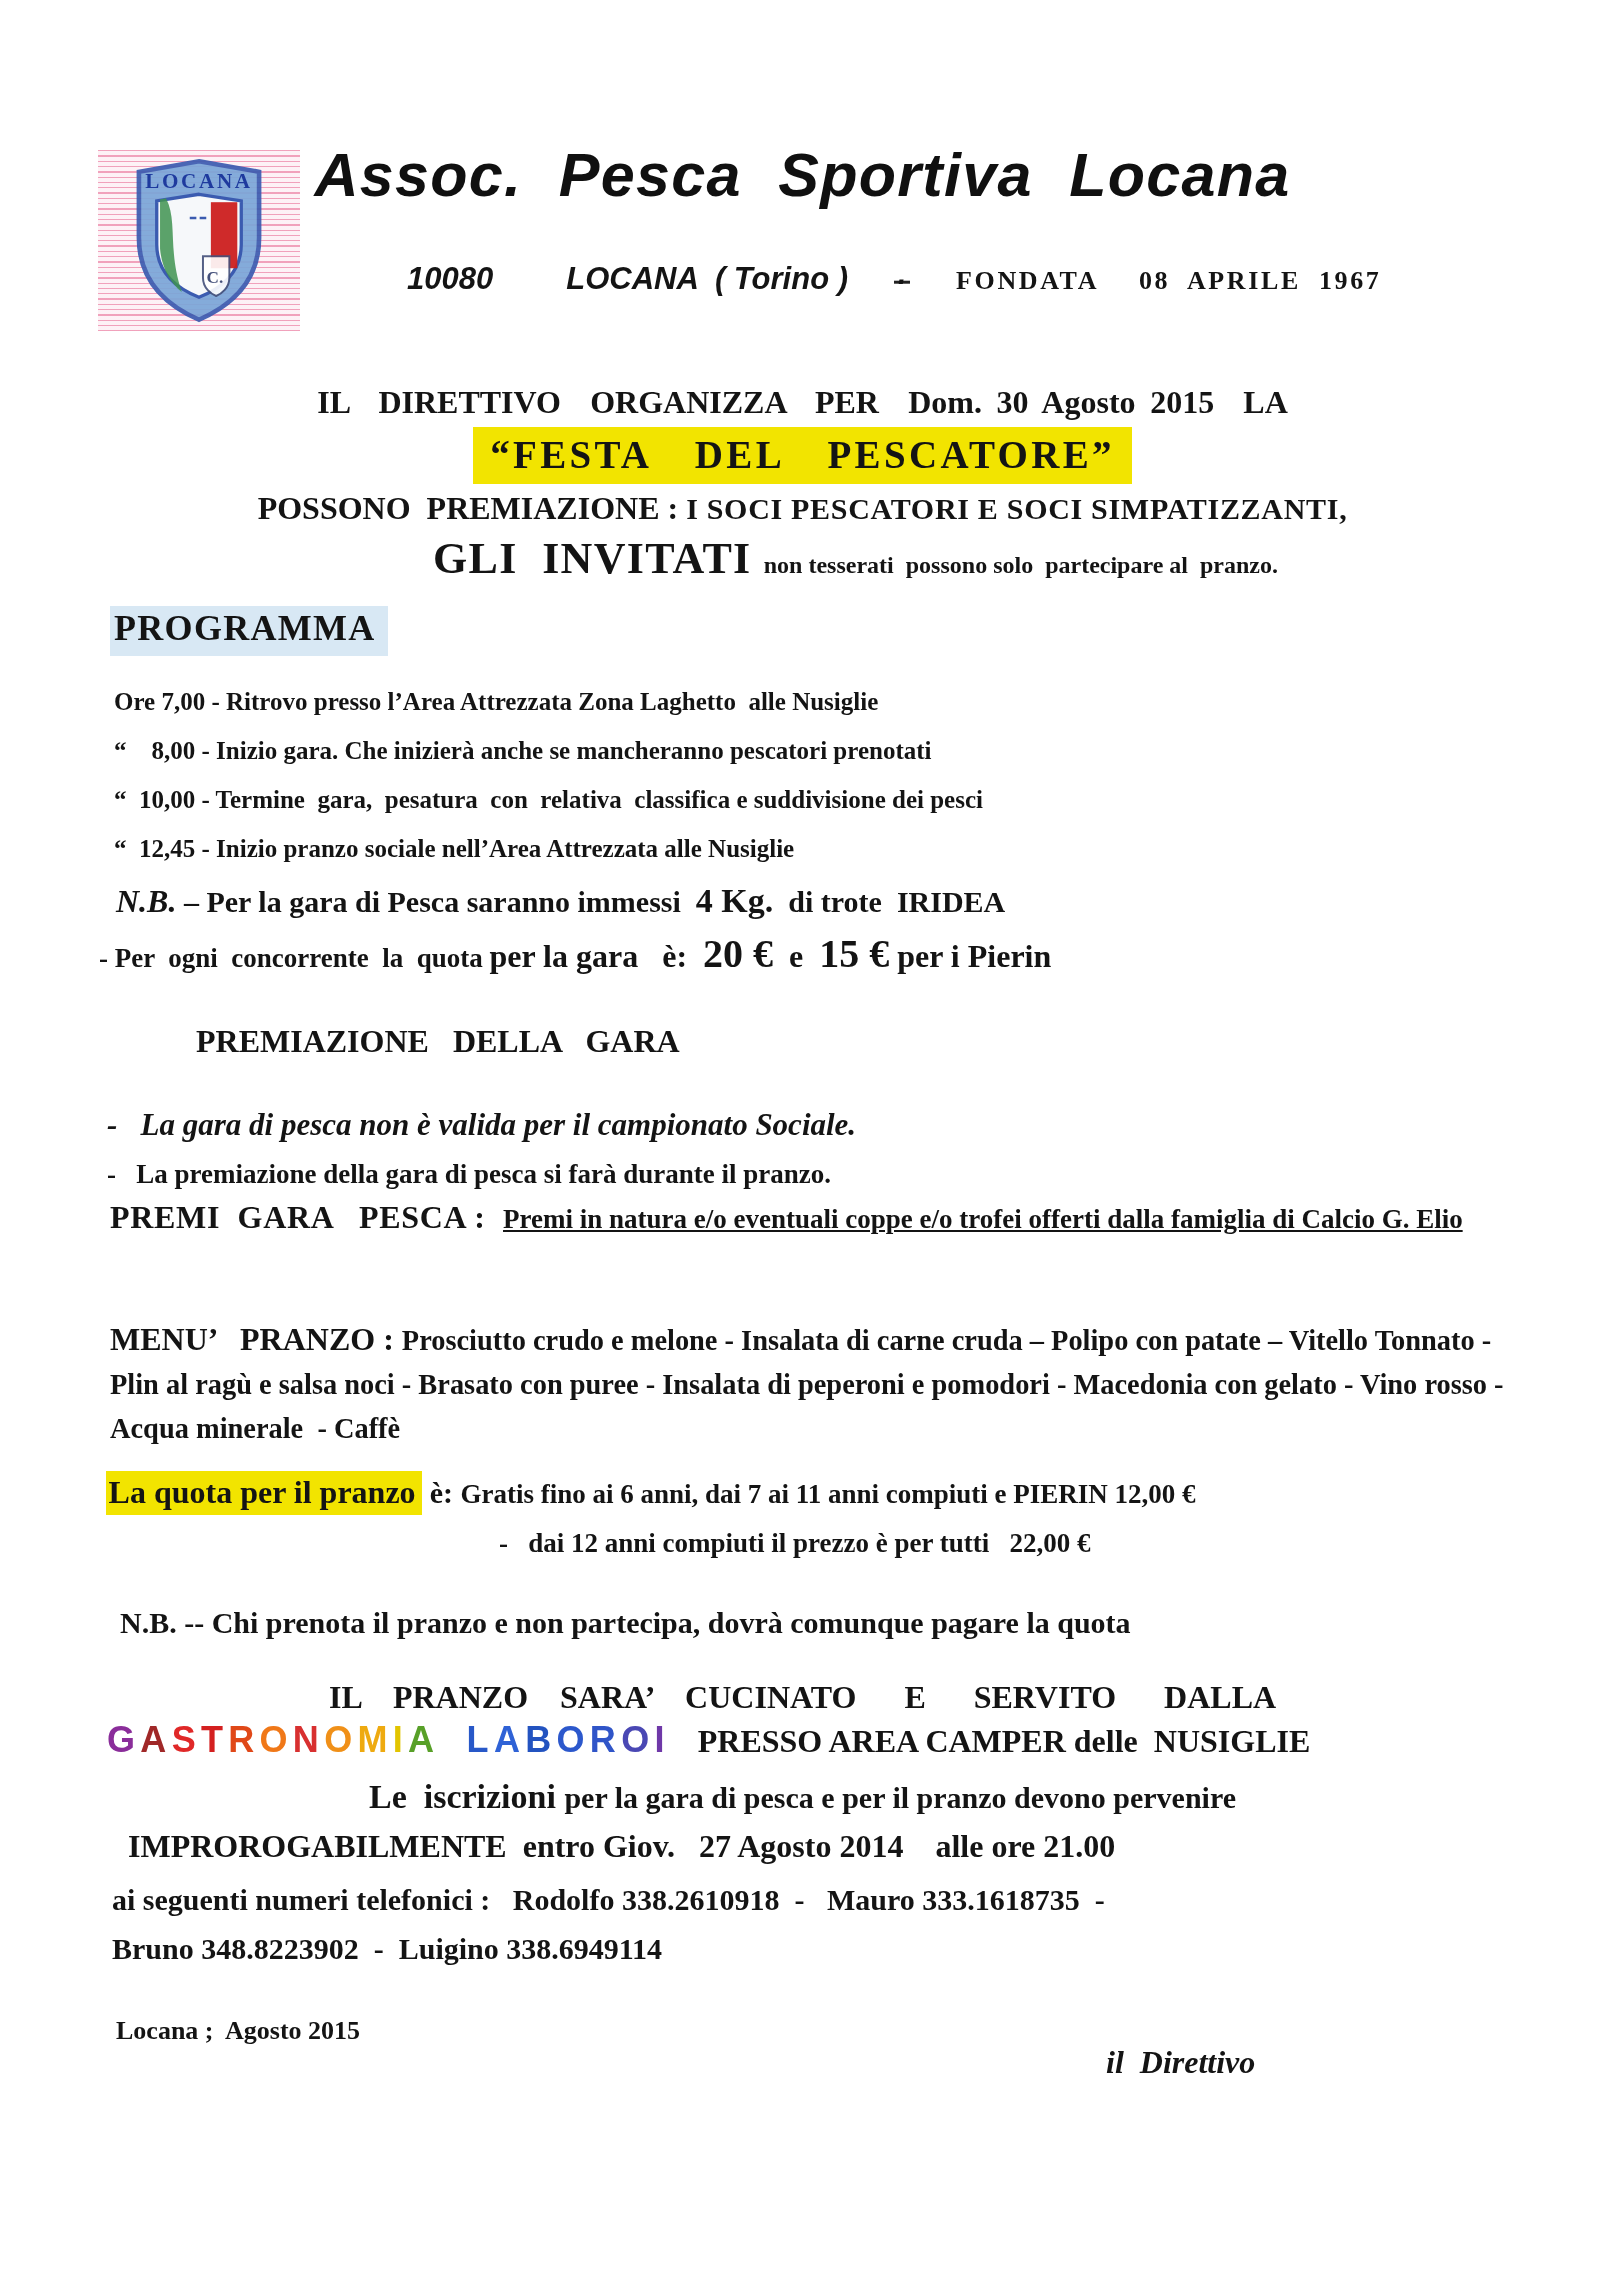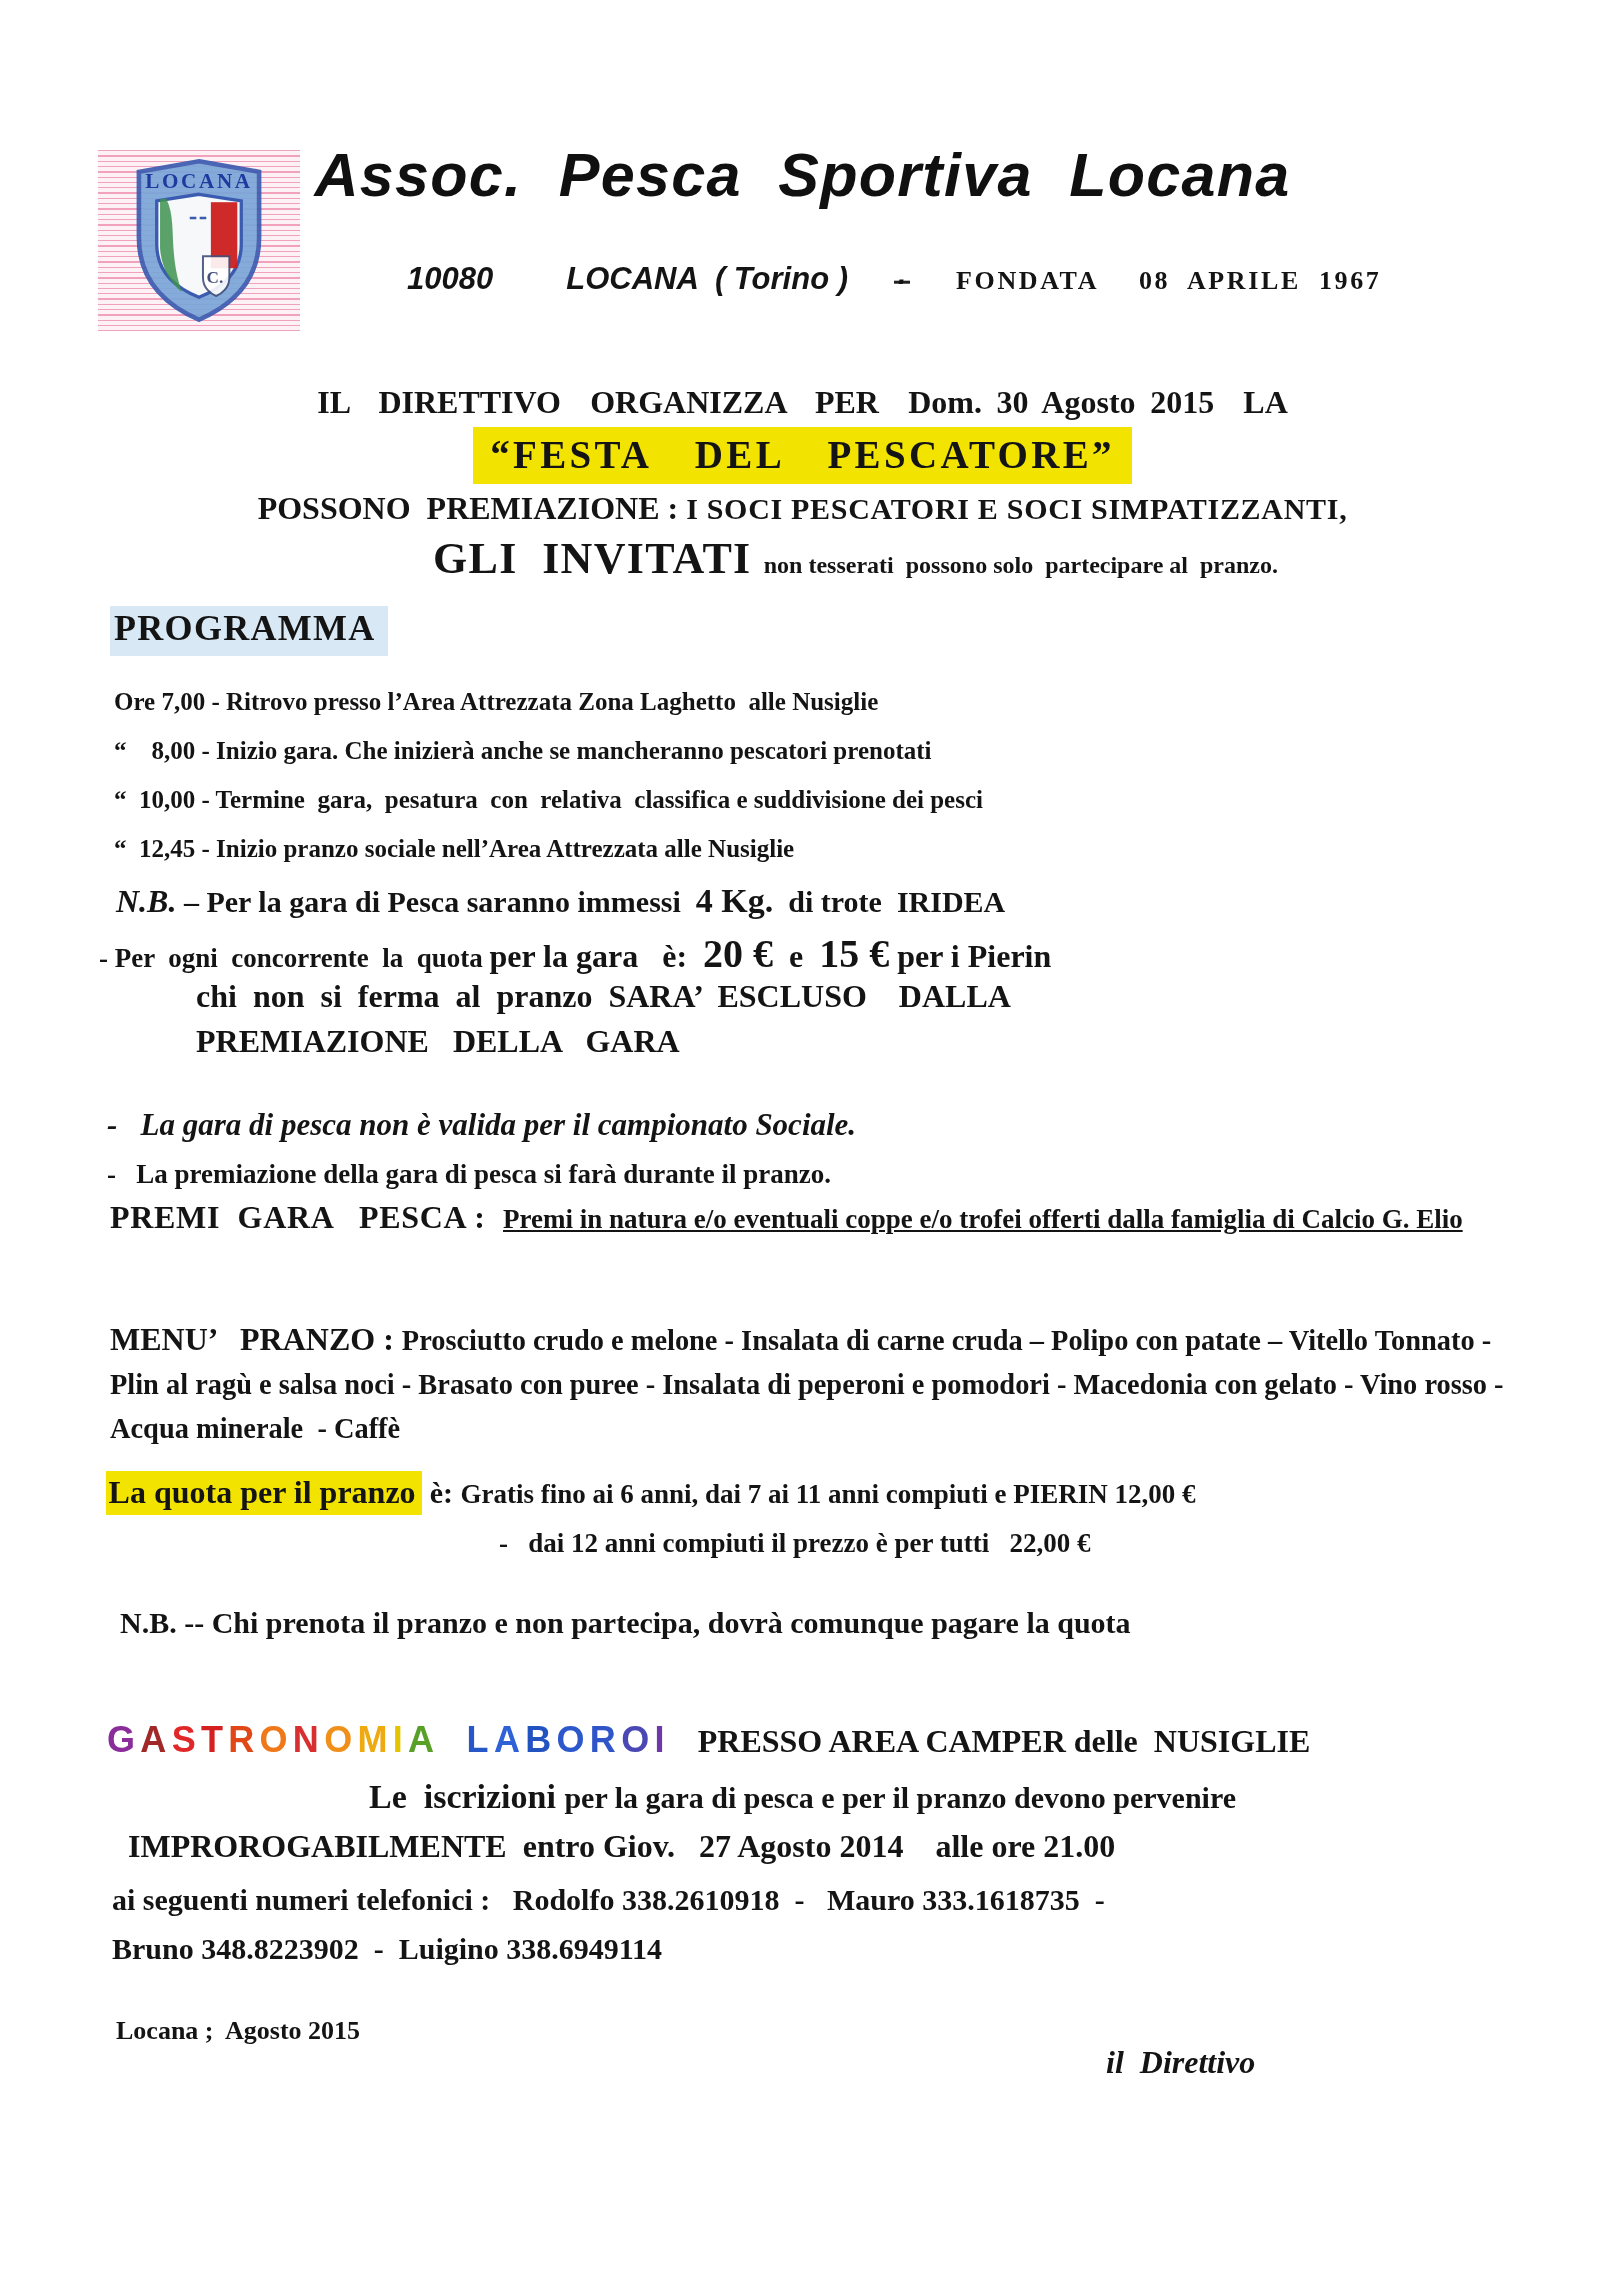--- a/index.html
+++ b/index.html
@@ -155,40 +155,40 @@
   <div id="prog-3" class="abs prog-item t">“  12,45 - Inizio pranzo sociale nell’Area Attrezzata alle Nusiglie</div>
 
   <div id="nb1" class="abs">
     <span class="nb-lbl t">N.B.</span><span class="t"> – Per la gara di Pesca saranno immessi  </span><span class="big t">4 Kg.</span><span class="t">  di trote  IRIDEA</span>
   </div>
 
   <div id="nb2" class="abs">
     <span class="sm t">- Per  ogni  concorrente  la  quota </span><span class="lg t">per la gara   è:  </span><span class="fee t">20 €</span><span class="lg t">  e  </span><span class="fee t">15 €</span><span class="lg t"> per i Pierin</span>
   </div>
 
-  <div id="nb3" class="abs t">chi  non  si  ferma  al  pranzo  SARA’  ESCLUSO    DALLA</div>
   <div id="nb4" class="abs t">PREMIAZIONE   DELLA   GARA</div>
 
   <div id="note1" class="abs t">-   La gara di pesca non è valida per il campionato Sociale.</div>
   <div id="note2" class="abs t">-   La premiazione della gara di pesca si farà durante il pranzo.</div>
 
   <div id="premi" class="abs">
     <span class="lbl t">PREMI  GARA   PESCA :  </span><span class="txt t">Premi in natura e/o eventuali coppe e/o trofei offerti dalla famiglia di Calcio G. Elio</span>
   </div>
 
   <div id="menu" class="abs">
     <span class="lbl t">MENU’   PRANZO : </span><span class="txt t">Prosciutto crudo e melone - Insalata di carne cruda – Polipo con patate – Vitello Tonnato - Plin al ragù e salsa noci - Brasato con puree - Insalata di peperoni e pomodori - Macedonia con gelato - Vino rosso - Acqua minerale  - Caffè</span>
   </div>
 
   <div id="quota" class="abs">
     <span class="hl t">La quota per il pranzo</span><span class="verb t"> è: </span><span class="txt t">Gratis fino ai 6 anni, dai 7 ai 11 anni compiuti e PIERIN 12,00 €</span>
   </div>
   <div id="quota2" class="abs t">-   dai 12 anni compiuti il prezzo è per tutti   22,00 €</div>
   <div id="nb5" class="abs t">N.B. -- Chi prenota il pranzo e non partecipa, dovrà comunque pagare la quota</div>
 
+  <div id="pranzo1" class="abs center t">IL  PRANZO  SARA’  CUCINATO   E   SERVITO   DALLA</div>
 
   <div id="gastro" class="abs">
     <span class="rainbow"><span style="color: rgb(138, 45, 154);">G</span><span style="color: rgb(160, 40, 40);">A</span><span style="color: rgb(224, 40, 40);">S</span><span style="color: rgb(212, 32, 32);">T</span><span style="color: rgb(224, 72, 24);">R</span><span style="color: rgb(240, 120, 24);">O</span><span style="color: rgb(216, 48, 48);">N</span><span style="color: rgb(240, 144, 24);">O</span><span style="color: rgb(238, 170, 16);">M</span><span style="color: rgb(226, 196, 0);">I</span><span style="color: rgb(88, 160, 40);">A</span><span> </span><span style="color: rgb(40, 88, 200);">L</span><span style="color: rgb(47, 98, 214);">A</span><span style="color: rgb(35, 83, 192);">B</span><span style="color: rgb(44, 88, 204);">O</span><span style="color: rgb(48, 85, 200);">R</span><span style="color: rgb(74, 72, 180);">O</span><span style="color: rgb(111, 56, 168);">I</span></span>
     <span class="loc t">PRESSO AREA CAMPER delle  NUSIGLIE</span>
   </div>
 
   <div id="iscr" class="abs center">
     <span class="lg t">Le  iscrizioni </span><span class="md t">per la gara di pesca e per il pranzo devono pervenire</span>
   </div>
 

